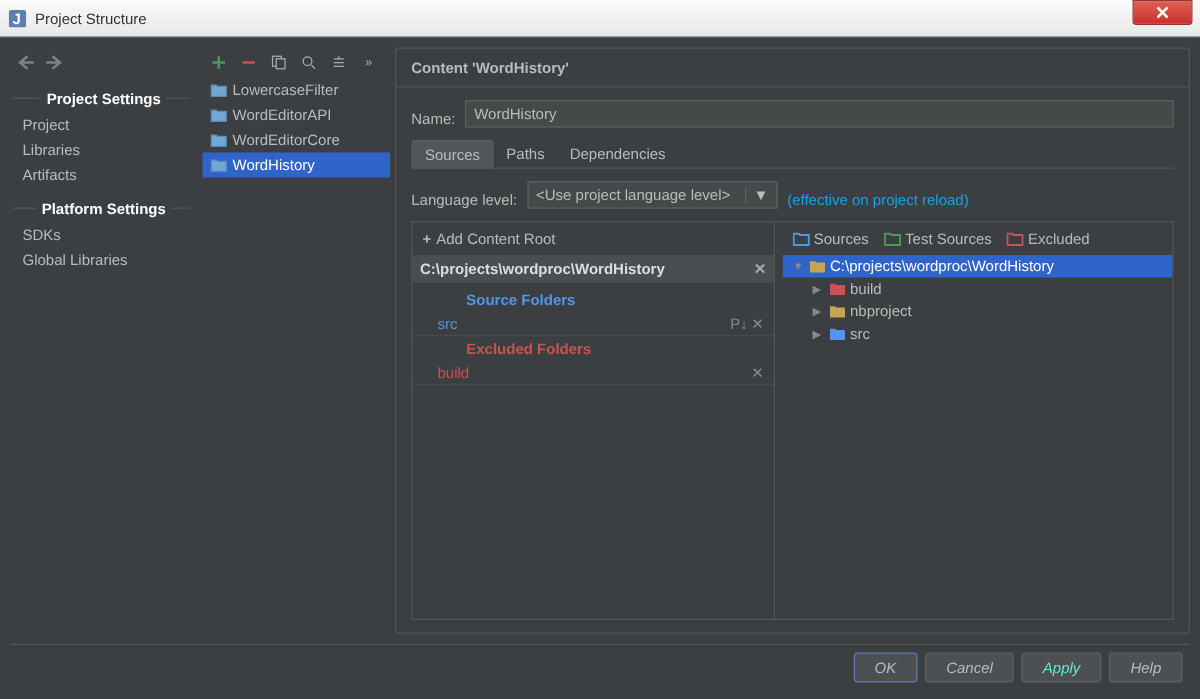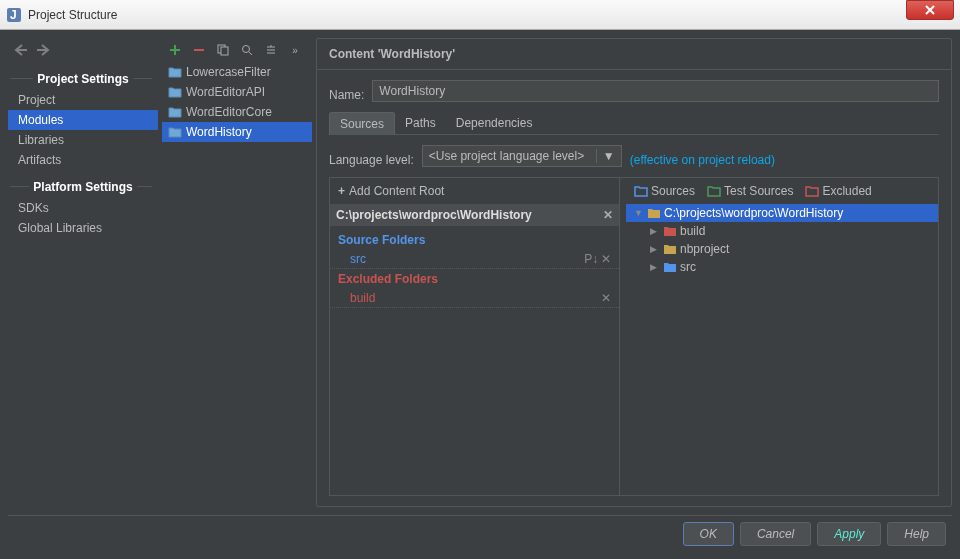--- a/index.html
+++ b/index.html
@@ -51,21 +51,21 @@
 .tab.active { background: #515658; border: 1px solid #5e6060; border-bottom: none; border-radius: 3px 3px 0 0; margin-bottom: -1px; }
 
 .select { background: #45494a; border: 1px solid #5e6060; color: #bbb; padding: 3px 6px; display: flex; align-items: center; min-width: 200px; justify-content: space-between; }
 .hint { color: #0ea5e9; }
 
 .content-split { flex: 1; display: flex; gap: 6px; border: 1px solid #515658; min-height: 0; }
 .croot { width: 290px; display: flex; flex-direction: column; border-right: 1px solid #515658; }
 .croot-hdr { padding: 6px 8px; color: #bbb; display: flex; align-items: center; gap: 4px; }
 .croot-path { background: #4b4e50; padding: 4px 6px; color: #ddd; font-weight: bold; display: flex; align-items: center; justify-content: space-between; }
 .croot-body { flex: 1; padding: 4px 0; overflow: auto; }
-.fold-hdr { color: #5394ec; font-weight: bold; padding: 3px 8px; }
+.fold-hdr { color: #5394ec; font-weight: bold; padding: 3px 8px; margin-left: 35px; }
 .fold-hdr.excl { color: #c75450; }
 .fold-item { color: #5394ec; padding: 2px 8px 2px 20px; border-bottom: 1px dotted #555; display: flex; justify-content: space-between; align-items: center; }
 .fold-item.excl { color: #c75450; }
 .fold-item .icons { color: #888; font-size: 10px; }
 
 .tree { flex: 1; display: flex; flex-direction: column; }
 .legend { padding: 6px 8px; color: #bbb; display: flex; gap: 12px; align-items: center; }
 .legend .lg { display: flex; align-items: center; gap: 3px; }
 .tree-body { flex: 1; overflow: auto; padding: 0; }
 .tree-row { padding: 2px 8px; color: #bbb; display: flex; align-items: center; gap: 3px; }
@@ -111,21 +111,20 @@
           </span>
       <span class="arrow">
             <svg width="14" height="12">
               <path d="M6 1 L12 6 L6 11" fill="none" stroke="#808080" stroke-width="2"></path>
               <path d="M1 6 H12" stroke="#808080" stroke-width="2"></path>
             </svg>
           </span>
     </div>
     <div class="section-hdr"><div class="section-line"></div><span>Project Settings</span></div>
     <div class="nav-item">Project</div>
-    <div class="nav-item selected">Modules</div>
     <div class="nav-item">Libraries</div>
     <div class="nav-item">Artifacts</div>
     <div class="section-hdr"><div class="section-line"></div><span>Platform Settings</span></div>
     <div class="nav-item">SDKs</div>
     <div class="nav-item">Global Libraries</div>
   </div>
 
   <div class="modcol">
     <div class="toolbar">
       <span class="tb-icon">

